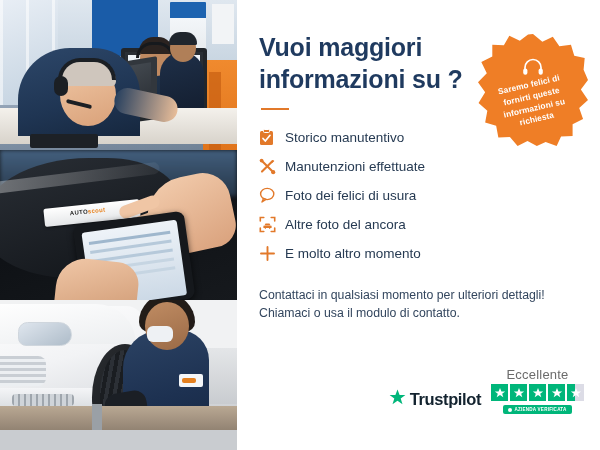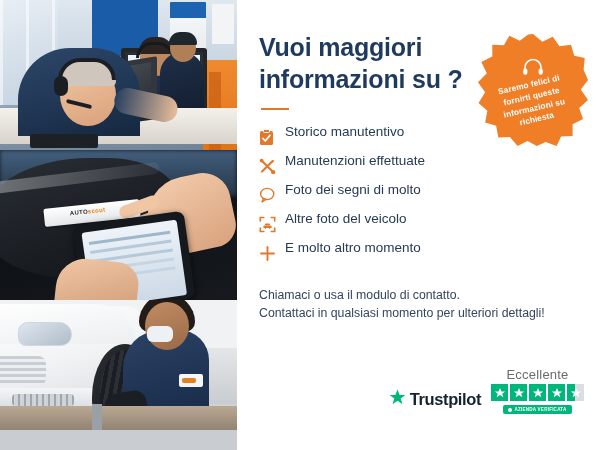--- a/index.html
+++ b/index.html
@@ -151,21 +151,21 @@
   .p3 .pillar { position:absolute; left:92px; bottom:18px; width:10px; height:28px; background:#9aa0a6; }
 
   
   .content { position:relative; flex:1; height:450px; background:#ffffff; padding:32px 22px 0 22px; }
 
   .headline { color:#1f3a5f; font-size:25px; line-height:1.26; font-weight:bold; letter-spacing:-.2px;
       max-width:215px; }
   .divider { width:28px; height:2px; background:#e2792a; margin:13px 0 14px 2px; }
 
   .feature-list { list-style:none; }
-  .feature-item { display:flex; height:26px; margin-bottom:3px; }
+  .feature-item { display:flex; align-items:center; height:26px; margin-bottom:3px; }
   .feature-icon { width:26px; flex:none; display:flex; align-items:center; justify-content:flex-start;
       color:#e2792a; }
   .feature-label { font-size:13.5px; color:#263a52; }
 
   .phone-block { margin-top:20px; }
   .phone-line { font-size:14.5px; font-weight:bold; color:#1f3a5f; }
   .contact-line { font-size:12.3px; color:#33465e; line-height:1.5; margin-top:7px; }
 
   
   .badge { position:absolute; right:12px; top:34px; width:110px; height:112px; }
@@ -318,57 +318,57 @@
         <span class="feature-label">Manutenzioni effettuate</span>
       </li>
 
       <li class="feature-item">
         <span class="feature-icon">
           <svg width="17" height="16" viewBox="0 0 17 16">
             <ellipse cx="8.2" cy="7" rx="6.6" ry="5.6" fill="none" stroke="#e2792a" stroke-width="1.4"></ellipse>
             <path d="M4.6 11.3 L3 15 L7 12.4 Z" fill="none" stroke="#e2792a" stroke-width="1.4" stroke-linejoin="round"></path>
           </svg>
         </span>
-        <span class="feature-label">Foto dei segni di molto</span>
+        <span class="feature-label">Foto dei felici di usura</span>
       </li>
 
       <li class="feature-item">
         <span class="feature-icon">
           <svg width="17" height="17" viewBox="0 0 17 17">
             <g fill="none" stroke="#e2792a" stroke-width="1.6" stroke-linecap="round">
               <path d="M1.3 5 L1.3 1.5 L4.8 1.5"></path>
               <path d="M12.2 1.5 L15.7 1.5 L15.7 5"></path>
               <path d="M15.7 12 L15.7 15.5 L12.2 15.5"></path>
               <path d="M4.8 15.5 L1.3 15.5 L1.3 12"></path>
             </g>
             <path d="M4.4 9.8 h8.2 v2.1 h-1.4 v0.9 h-1.2 v-0.9 h-3 v0.9 h-1.2 v-0.9 h-1.4 z" fill="#e2792a"></path>
             <path d="M5.4 9.6 l1.1-2.2 h4 l1.1 2.2 z" fill="#e2792a"></path>
           </svg>
         </span>
-        <span class="feature-label">Altre foto del veicolo</span>
+        <span class="feature-label">Altre foto del ancora</span>
       </li>
 
       <li class="feature-item">
         <span class="feature-icon">
           <svg width="17" height="17" viewBox="0 0 17 17">
             <g stroke="#e2792a" stroke-width="1.9" stroke-linecap="round">
               <path d="M8.5 2 L8.5 15"></path>
               <path d="M2 8.5 L15 8.5"></path>
             </g>
           </svg>
         </span>
         <span class="feature-label">E molto altro momento</span>
       </li>
 
     </ul>
 
     <div class="phone-block">
       <div class="contact-line">
+        <div>Contattaci in qualsiasi momento per ulteriori dettagli!</div>
         <div>Chiamaci o usa il modulo di contatto.</div>
-        <div>Contattaci in qualsiasi momento per ulteriori dettagli!</div>
       </div>
     </div>
 
     <div class="badge">
       <div class="star-shape"></div>
       <span class="headset">
         <svg width="22" height="18" viewBox="0 0 22 18">
           <path d="M3 12 V9.5 A8 8 0 0 1 19 9.5 V12" fill="none" stroke="#fff" stroke-width="1.7" stroke-linecap="round"></path>
           <rect x="1.2" y="10.4" width="4.2" height="6.4" rx="2" fill="#fff"></rect>
           <rect x="16.6" y="10.4" width="4.2" height="6.4" rx="2" fill="#fff"></rect>

